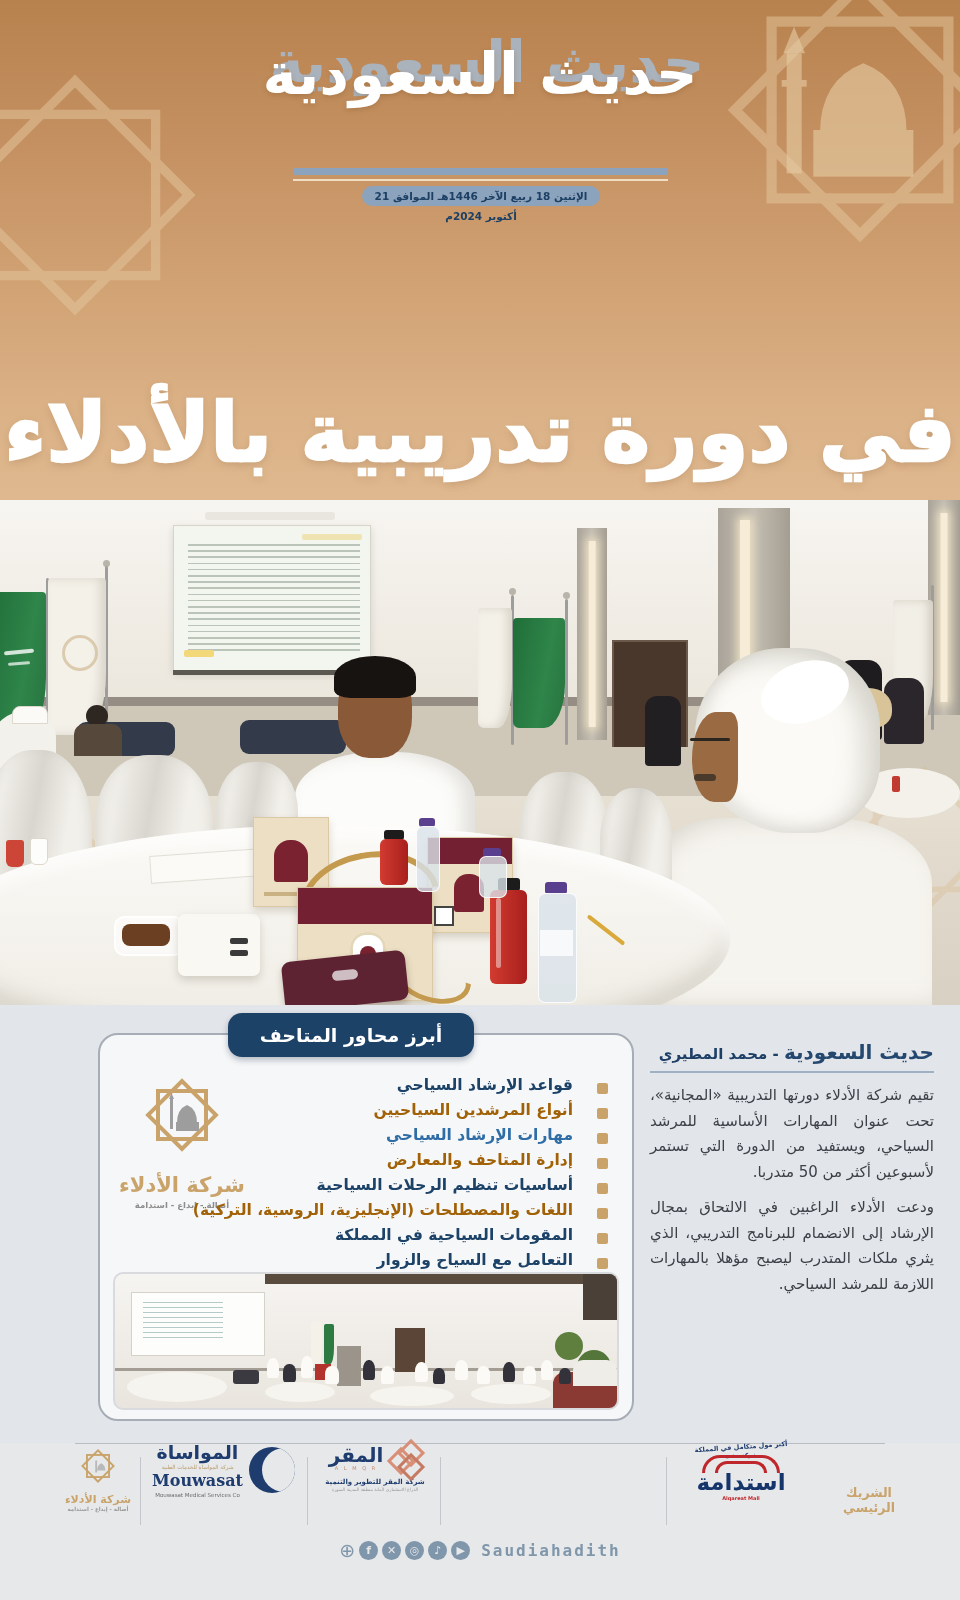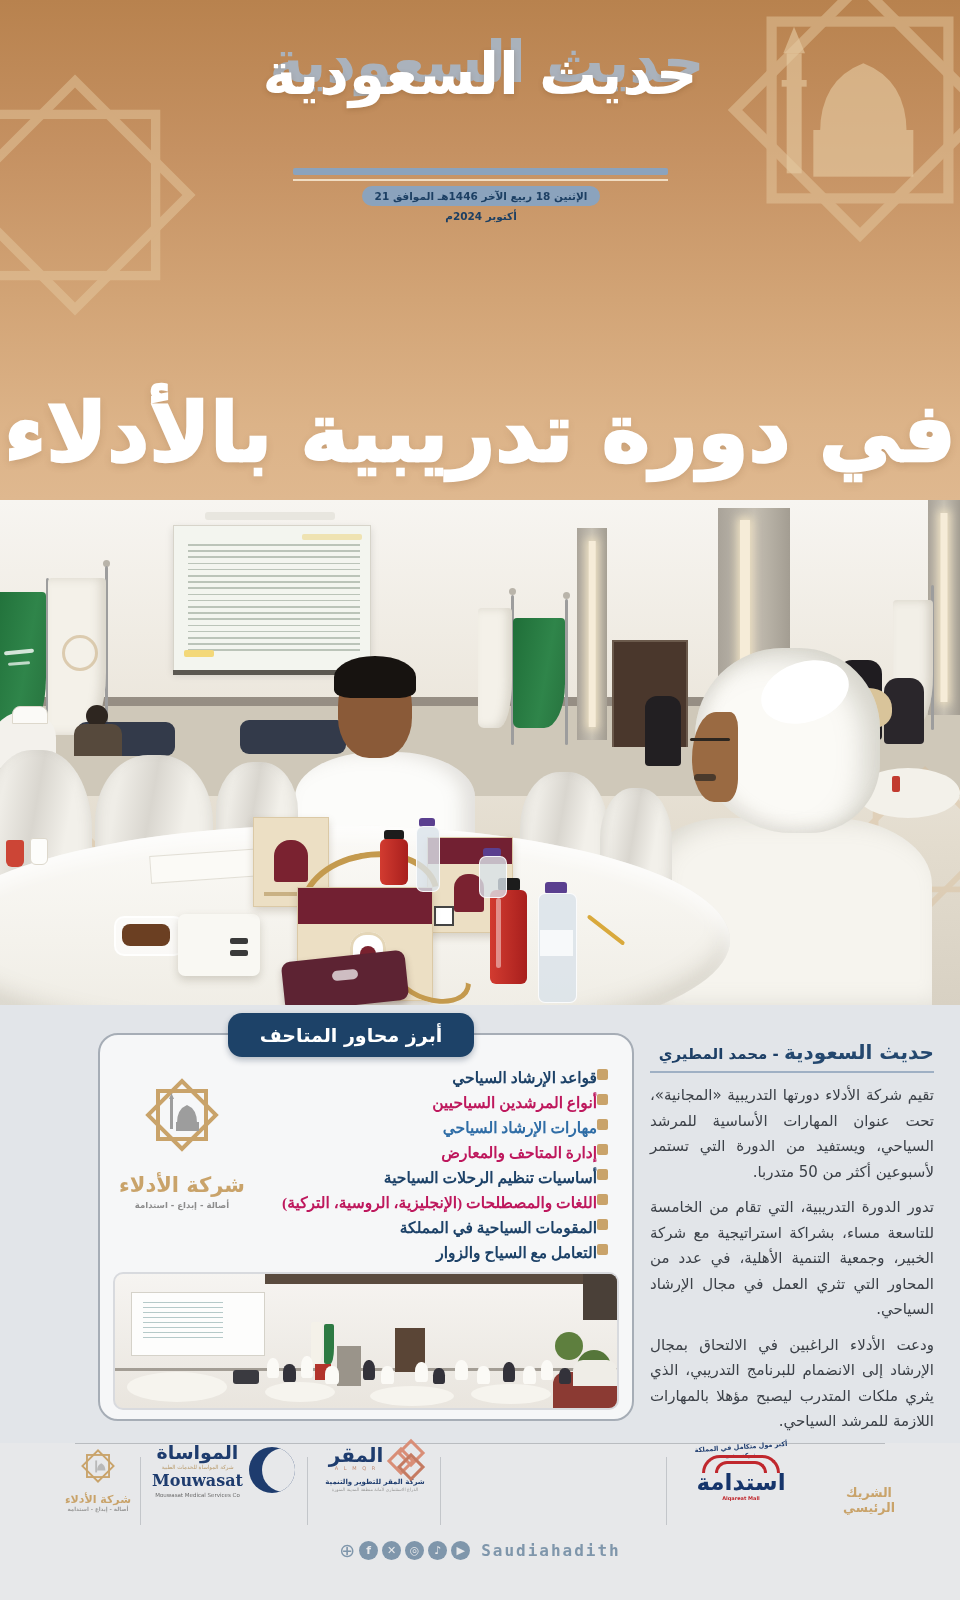--- a/index.html
+++ b/index.html
@@ -52,25 +52,25 @@
   .mid{position:absolute;left:0;top:1005px;width:960px;height:438px;background:#e2e5e9;}
   .card{position:absolute;left:98px;top:28px;width:532px;height:384px;background:#f6f7f8;
     border:2px solid #a6adb6;border-radius:20px;}
   .pill{position:absolute;left:228px;top:8px;width:246px;height:44px;background:#1d4268;border-radius:14px;
     color:#fff;font-size:19px;font-weight:bold;line-height:44px;text-align:center;
     box-shadow:0 3px 6px rgba(20,40,70,.3);}
   .card-logo{position:absolute;left:8px;top:30px;width:148px;text-align:center;}
   .card-logo .cname{font-size:21px;font-weight:bold;color:#c9a36a;margin-top:4px;}
   .card-logo .ctag{font-size:8.5px;color:#8d8d8d;margin-top:3px;font-weight:bold;}
   .topics{position:absolute;right:24px;top:34px;width:356px;}
-  .topic{display:flex;align-items:flex-start;gap:0;height:25px;font-family:Liberation Serif, serif;}
+  .topic{display:flex;align-items:flex-end;gap:24px;height:25px;}
   .tbullet{flex:0 0 auto;width:11px;height:11px;border-radius:2px;background:#c9a36a;}
   .tlabel{font-size:15.5px;font-weight:bold;white-space:nowrap;}
   .tlabel.navy{color:#1d4268;}
-  .tlabel.tan{color:#be185d;}
+  .tlabel.tan{color:#a16207;}
   .tlabel.blue{color:#2f6da6;}
   .mini-photo{position:absolute;left:13px;top:237px;width:502px;height:134px;border-radius:10px;
     overflow:hidden;border:2px solid #d8dade;background:linear-gradient(180deg,#f6f4f1,#e9e5de);}
   .article{position:absolute;left:650px;top:35px;width:284px;}
   .byline{border-bottom:2px solid #9fb0c4;padding-bottom:7px;white-space:nowrap;}
   .byline-brand{font-size:20px;font-weight:bold;color:#24486f;}
   .byline-author{font-size:15px;font-weight:bold;color:#1d3f66;}
   .article p{margin:0 0 10px 0;font-size:15px;line-height:1.7;color:#3c4148;text-align:justify;}
   #paragraphs{margin-top:10px;}
 
@@ -367,21 +367,20 @@
       </div>
     </div>
     <div class="pill" dir="rtl">أبرز محاور المتاحف</div>
     <article class="article" dir="rtl">
       <div class="byline">
         <span class="byline-brand">حديث السعودية</span>
         <span class="byline-author">- محمد المطيري</span>
       </div>
       <div id="paragraphs">
           <p>تقيم شركة الأدلاء دورتها التدريبية «المجانية»، تحت عنوان المهارات الأساسية للمرشد السياحي، ويستفيد من الدورة التي تستمر لأسبوعين أكثر من 50 متدربا.</p>
-          <p>تدور الدورة التدريبية، التي تقام من الخامسة للتاسعة مساء، بشراكة استراتيجية مع شركة الخبير، وجمعية التنمية الأهلية، في عدد من المحاور التي تثري العمل في مجال الإرشاد السياحي.</p>
           <p>ودعت الأدلاء الراغبين في الالتحاق بمجال الإرشاد إلى الانضمام للبرنامج التدريبي، الذي يثري ملكات المتدرب ليصبح مؤهلا بالمهارات اللازمة للمرشد السياحي.</p>
         </div>
     </article>
   </section>
 
   <footer class="footer">
     <div class="fdiv"></div>
 
     <div class="pt pt-adillaa">
       <svg width="46" height="46" viewBox="0 0 100 100">

